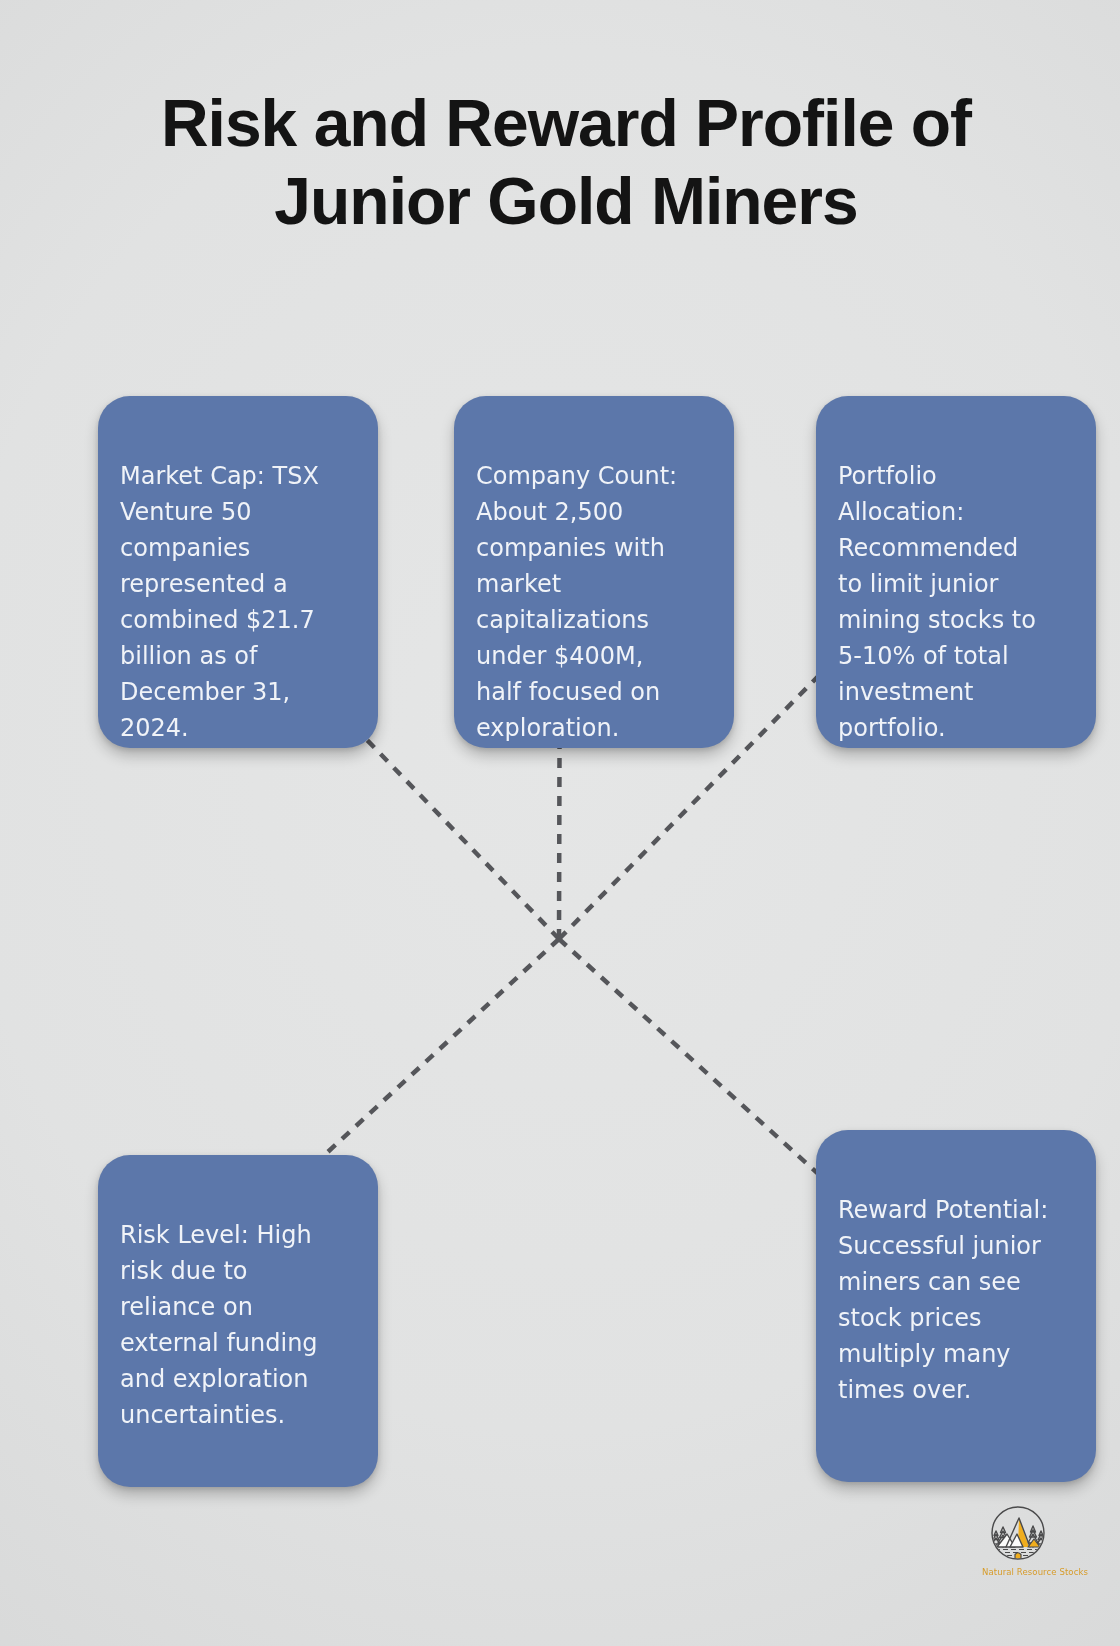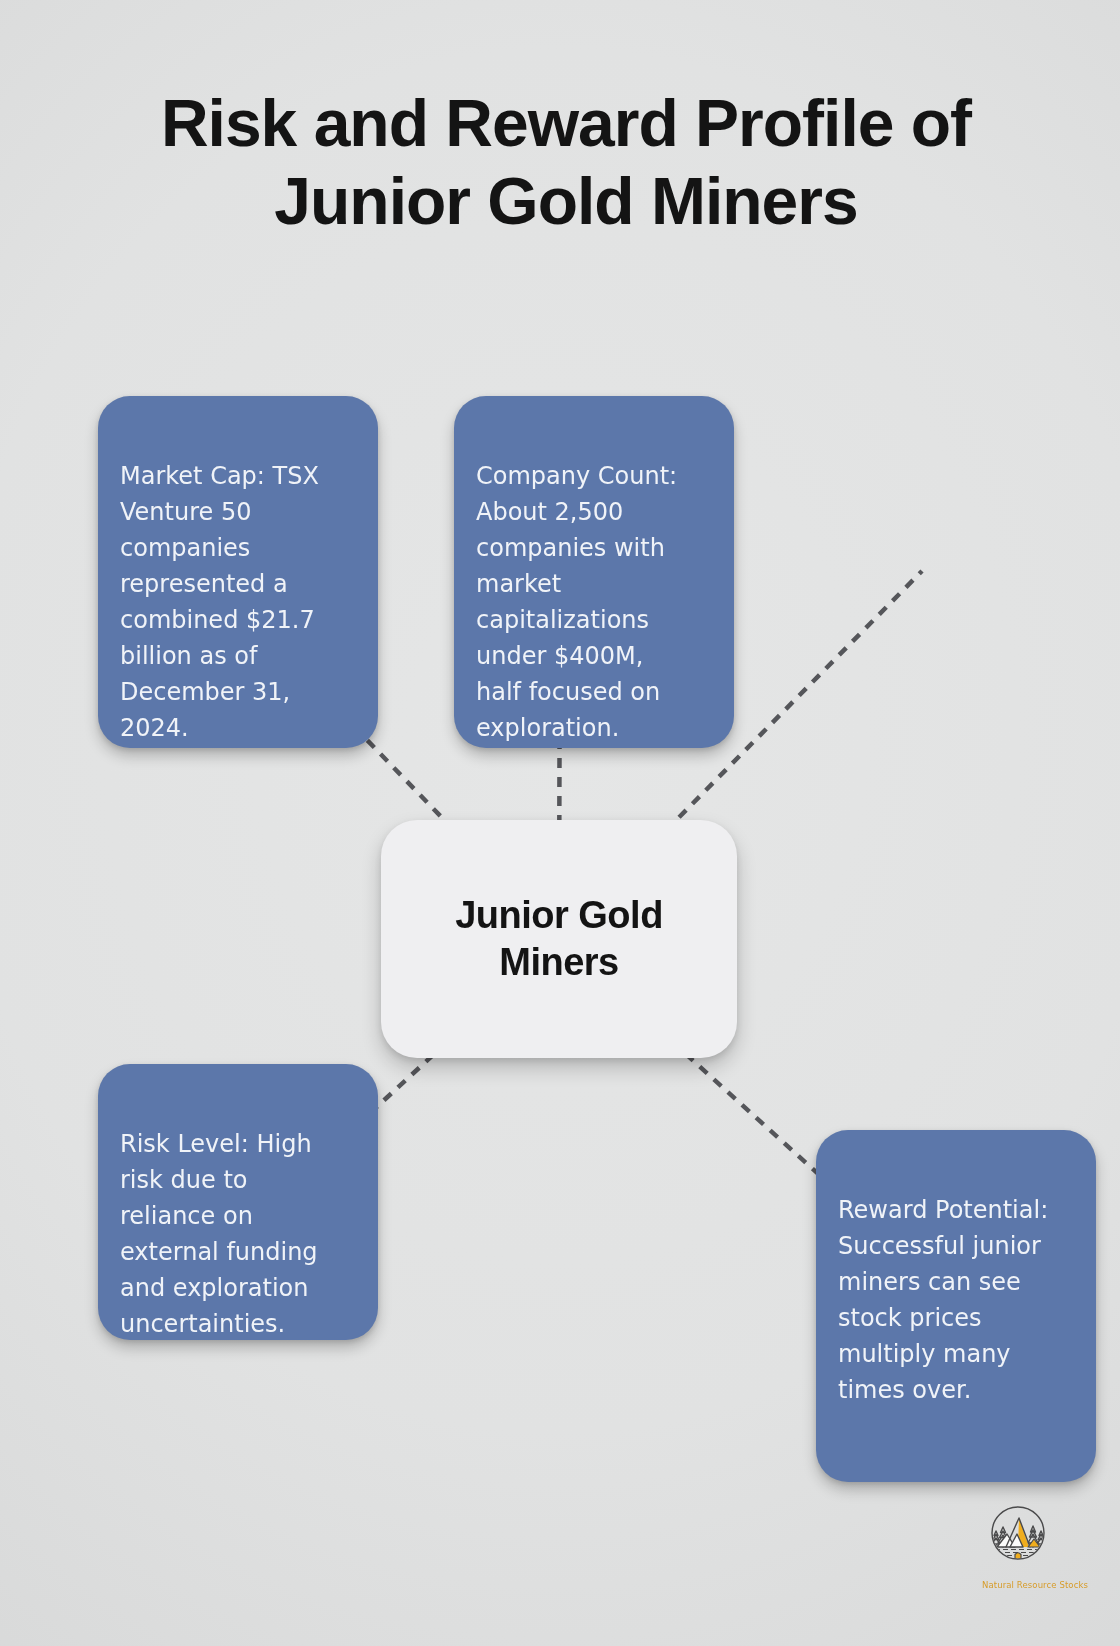--- a/index.html
+++ b/index.html
@@ -48,21 +48,21 @@
     border-radius:32px;
     padding:26px 18px 20px 22px;
     font-size:24px;line-height:36px;
     white-space:pre-line;
     box-shadow:0 8px 14px rgba(0,0,0,0.22), 0 2px 5px rgba(0,0,0,0.12);
     margin-left:34px;
   }
   .node-top-left{left:64px;top:396px;height:352px;}
   .node-top-center{left:420px;top:396px;height:352px;}
   .node-top-right{left:782px;top:396px;height:352px;}
-  .node-bottom-left{left:64px;top:1064px;height:276px;}
+  .node-bottom-left{left:64px;top:1155px;height:332px;}
   .node-bottom-right{left:782px;top:1130px;height:352px;}
   .center-node{
     position:absolute;z-index:2;
     left:381px;top:820px;width:356px;height:238px;
     background:var(--center-fill);
     border-radius:36px;
     display:flex;align-items:center;justify-content:center;
     box-shadow:0 10px 20px rgba(0,0,0,0.20), 0 3px 6px rgba(0,0,0,0.10);
   }
   .center-label{
@@ -73,21 +73,21 @@
     text-align:center;
     white-space:pre-line;
   }
   .brand{
     position:absolute;z-index:2;
     left:982px;top:1504px;width:72px;
     text-align:center;
   }
   .brand svg{display:block;margin:0 auto;}
   .brand-caption{
-    margin-top:14px;
+    margin-top:1px;
     font-size:8.5px;line-height:10px;letter-spacing:0.1px;
     color:var(--logo-caption);
     white-space:nowrap;
   }
   .logo-stroke{fill:none;stroke:var(--logo-outline);stroke-width:1.4;stroke-linejoin:round;stroke-linecap:round;}
   .logo-fill-white{fill:#fbfbfa;stroke:var(--logo-outline);stroke-width:1.4;stroke-linejoin:round;}
   .logo-fill-gold{fill:var(--logo-gold);}
   .logo-fill-gold-o{fill:var(--logo-gold);stroke:var(--logo-outline);stroke-width:1.2;stroke-linejoin:round;}
   .logo-water{stroke:var(--logo-outline);stroke-width:1.2;stroke-dasharray:5 3;fill:none;}
 </style>
@@ -122,43 +122,49 @@
     <p>Company Count:
 About 2,500
 companies with
 market
 capitalizations
 under $400M,
 half focused on
 exploration.</p>
   </div>
 
+  <div class="node node-top-right">
+    <p>Portfolio
+Allocation:
+Recommended
+to limit junior
+mining stocks to
+5-10% of total
+investment
+portfolio.</p>
+  </div>
 
   <div class="node node-bottom-left">
     <p>Risk Level: High
 risk due to
 reliance on
 external funding
 and exploration
 uncertainties.</p>
   </div>
 
   <div class="node node-bottom-right">
     <p>Reward Potential:
 Successful junior
 miners can see
 stock prices
 multiply many
 times over.</p>
   </div>
 
-  <div class="center-node">
-    <div class="center-label">Junior Gold
-Miners</div>
-  </div>
 
   <div class="brand">
     <svg width="60" height="62" viewBox="0 0 60 62" aria-hidden="true">
       <defs>
         <clipPath id="logoClip">
             <circle cx="30" cy="29" r="25.2"></circle>
           </clipPath>
       </defs>
       <circle class="logo-stroke" cx="30" cy="29" r="26"></circle>
       <g clip-path="url(#logoClip)">

